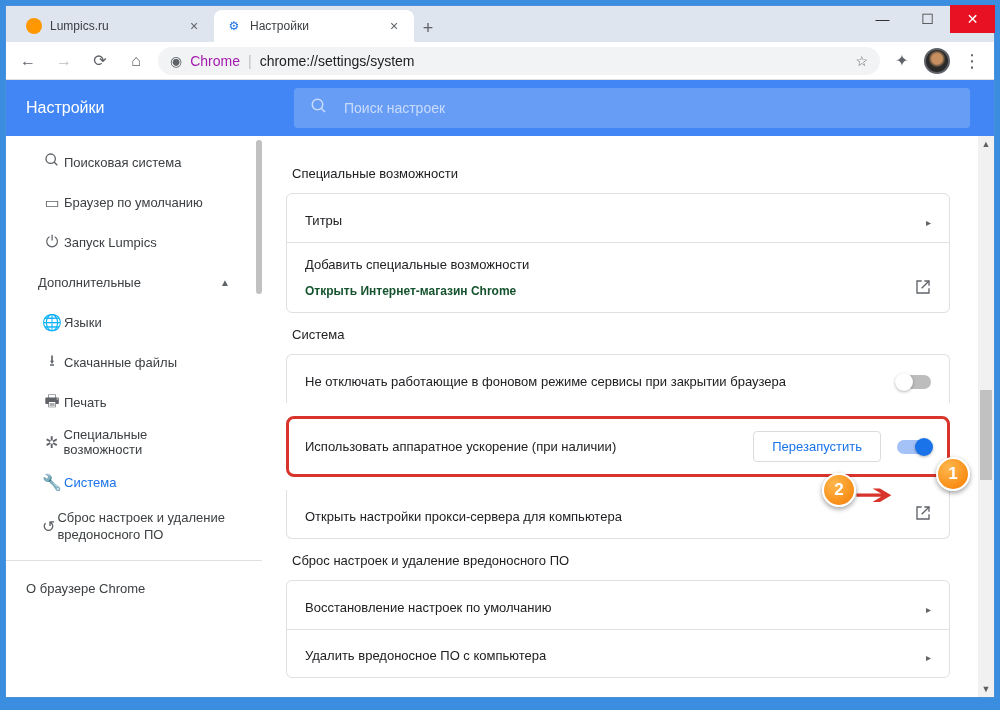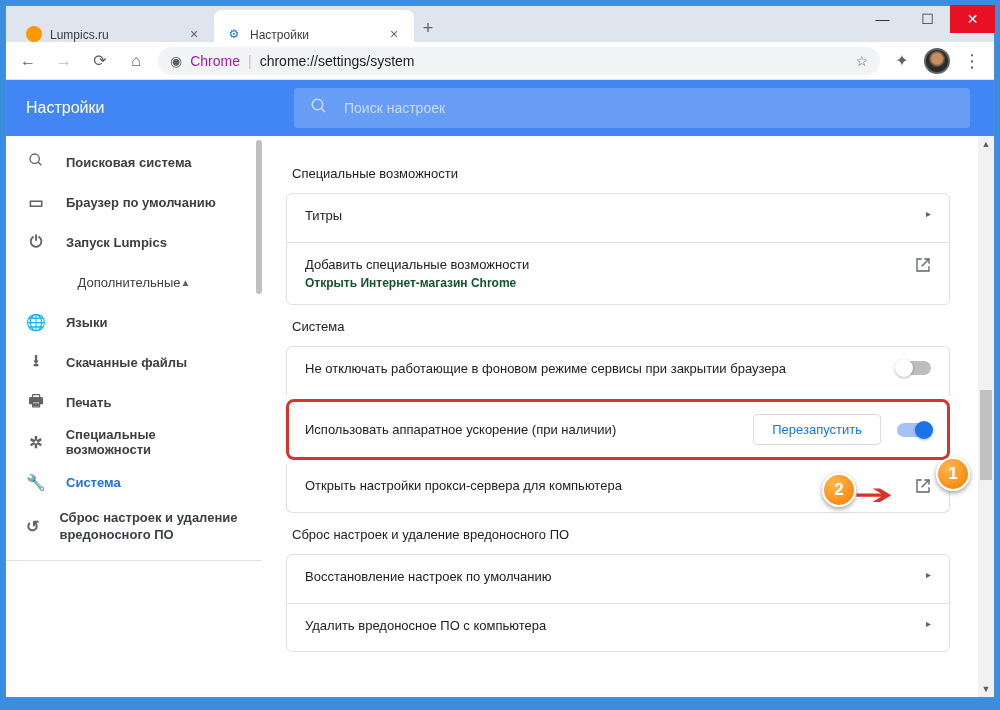--- a/index.html
+++ b/index.html
@@ -7,21 +7,21 @@
 
 .window { background: #fff; width: 990px; height: 693px; border: 1px solid #4a90d9; position: relative; overflow: hidden; }
 
 
 .win-controls { position: absolute; top: 5px; right: 5px; display: flex; z-index: 100; }
 .win-btn { width: 45px; height: 28px; display: flex; align-items: center; justify-content: center; font-size: 14px; color: #333; }
 .win-btn.close { background: #e81123; color: #fff; }
 
 
 .tab-strip { height: 36px; background: #dee5ef; display: flex; align-items: flex-end; padding-left: 8px; }
-.tab { height: 32px; padding: 0 12px; display: flex; align-items: flex-end; gap: 8px; font-size: 12px; color: #3c4043; min-width: 200px; max-width: 230px; position: relative; }
+.tab { height: 32px; padding: 0 12px; display: flex; align-items: center; gap: 8px; font-size: 12px; color: #3c4043; min-width: 200px; max-width: 230px; position: relative; }
 .tab.active { background: #fff; border-radius: 8px 8px 0 0; }
 .tab-favicon { width: 16px; height: 16px; border-radius: 50%; display: flex; align-items: center; justify-content: center; font-size: 12px; }
 .favicon-lumpics { background: #ff9800; }
 .favicon-settings { color: #1a73e8; }
 .tab-title { flex: 1; white-space: nowrap; overflow: hidden; text-overflow: ellipsis; }
 .tab-close { font-size: 14px; color: #5f6368; width: 16px; text-align: center; }
 .new-tab { width: 28px; height: 28px; display: flex; align-items: center; justify-content: center; font-size: 18px; color: #5f6368; }
 
 
 .addr-bar { height: 38px; background: #fff; border-bottom: 1px solid #e0e0e0; display: flex; align-items: center; padding: 0 8px; gap: 8px; }
@@ -39,49 +39,49 @@
 .settings-title { color: #fff; font-size: 16px; width: 268px; }
 .search-box { flex: 1; height: 40px; background: #689df6; border-radius: 4px; display: flex; align-items: center; padding: 0 16px; gap: 16px; margin-right: 24px; }
 .search-box input { background: none; border: none; outline: none; color: #fff; font-size: 14px; flex: 1; }
 .search-box input::placeholder { color: #c9dbfb; }
 .search-icon-h { color: #c9dbfb; }
 
 
 .main-body { display: flex; height: calc(100% - 130px); }
 .sidebar { width: 256px; overflow-y: auto; position: relative; padding-top: 6px; }
 .sidebar-scroll { position: absolute; right: 0; top: 4px; width: 6px; height: 154px; background: #c1c1c1; border-radius: 3px; }
-.side-item { height: 40px; display: flex; align-items: center; padding: 0 20px; gap: 20px; font-size: 13px; color: #3c4043; cursor: pointer; font-weight: bold; }
+.side-item { height: 40px; display: flex; align-items: center; padding: 0 36px; gap: 2px; font-size: 13px; color: #3c4043; cursor: pointer; }
 .side-item.active { color: #1a73e8; }
 .side-item .side-icon { width: 20px; text-align: center; color: #5f6368; font-size: 16px; }
 .side-item.active .side-icon { color: #1a73e8; }
-.side-group { height: 40px; display: flex; align-items: center; justify-content: center; padding: 0 24px; font-size: 13px; color: #3c4043; cursor: pointer; }
+.side-group { height: 40px; display: flex; align-items: center; justify-content: space-between; padding: 0 32px; font-size: 13px; color: #3c4043; cursor: pointer; }
 .side-plain { padding: 12px 20px; font-size: 13px; color: #3c4043; display: flex; justify-content: space-between; align-items: center; cursor: pointer; }
 .side-hr { border: none; border-top: 1px solid #e0e0e0; margin: 8px 0; }
 
 
 .content { flex: 1; overflow-y: auto; padding: 16px 24px 16px 24px; position: relative; background: #fff; }
 .content-scroll-track { position: absolute; right: 0; top: 0; bottom: 0; width: 16px; background: #f1f1f1; }
 .content-scroll-thumb { position: absolute; right: 2px; width: 12px; background: #c1c1c1; top: 254px; height: 90px; }
 .content-scroll-arrow { position: absolute; right: 0; width: 16px; height: 16px; display:flex; align-items:center; justify-content:center; font-size:9px; color:#606060; }
 .section-title { font-size: 13px; color: #202124; margin: 14px 0 12px 6px; font-weight: 500; }
 .card { border: 1px solid #e0e0e0; border-radius: 6px; background: #fff; }
-.row { padding: 14px 18px; display: flex; align-items: flex-start; justify-content: space-between; font-size: 13px; color: #202124; min-height: 48px; }
+.row { padding: 14px 18px; display: flex; align-items: flex-end; justify-content: space-between; font-size: 13px; color: #202124; min-height: 48px; }
 .row + .row { border-top: 1px solid #e0e0e0; }
-.row-main { display: flex; flex-direction: column; gap: 4px; }
+.row-main { display: flex; flex-direction: column; gap: 12px; }
 .row-sub { font-size: 12px; color: #14532d; font-weight: bold; }
 .row-action { color: #5f6368; font-size: 14px; }
 .toggle { width: 34px; height: 14px; border-radius: 7px; position: relative; }
 .toggle .knob { width: 18px; height: 18px; border-radius: 50%; position: absolute; top: -2px; box-shadow: 0 1px 3px rgba(0,0,0,.3); }
 .toggle.off { background: #bdbdbd; }
 .toggle.off .knob { left: -2px; background: #fff; }
 .toggle.on { background: #a4c2f7; }
 .toggle.on .knob { right: -2px; background: #1a73e8; }
 .restart-btn { border: 1px solid #dadce0; padding: 7px 18px; font-size: 13px; color: #1a73e8; border-radius: 4px; background: #fff; margin-right: 16px; }
 
-.highlight-row { border: 3px solid #d9342b; border-radius: 8px; padding: 12px 16px; display: flex; align-items: center; justify-content: space-between; font-size: 13px; color: #202124; position: relative; margin: 4px 0; }
+.highlight-row { border: 3px solid #d9342b; border-radius: 8px; padding: 12px 16px; display: flex; align-items: center; justify-content: space-between; font-size: 13px; color: #202124; position: relative; margin: 13px 0; }
 
 
 .callout { position: absolute; width: 34px; height: 34px; border-radius: 50%; background: radial-gradient(circle at 35% 30%, #ffb74d, #f57c00); border: 2px solid #fff; display: flex; align-items: center; justify-content: center; color: #fff; font-weight: bold; font-size: 17px; box-shadow: 0 2px 5px rgba(0,0,0,.4); z-index: 50; }
 .callout-1 { top: 321px; right: 24px; }
 .callout-2 { top: 337px; left: 560px; }
 .arrow-ann { position: absolute; top: 342px; left: 600px; color: #d9342b; font-size: 28px; z-index: 40; transform: scaleX(1.7); }
 
 .chevron { font-size: 10px; color: #5f6368; }
 </style>
 </head>
@@ -185,20 +185,23 @@
       <div class="side-item active">
         <span class="side-icon">🔧</span>
         <span>Система</span>
       </div>
       <div class="side-item" style="height:auto;padding-top:8px;padding-bottom:8px;">
         <span class="side-icon">↺</span>
         <span style="line-height:1.3">Сброс настроек и удаление вредоносного ПО</span>
       </div>
 
       <hr class="side-hr">
+      <div class="side-plain">
+        <span>О браузере Chrome</span>
+      </div>
     </div>
 
     <div class="content">
       <div class="content-scroll-track">
         <div class="content-scroll-arrow" style="top:0">▲</div>
         <div class="content-scroll-thumb"></div>
         <div class="content-scroll-arrow" style="bottom:0">▼</div>
       </div>
 
       <div class="callout callout-1">1</div>

